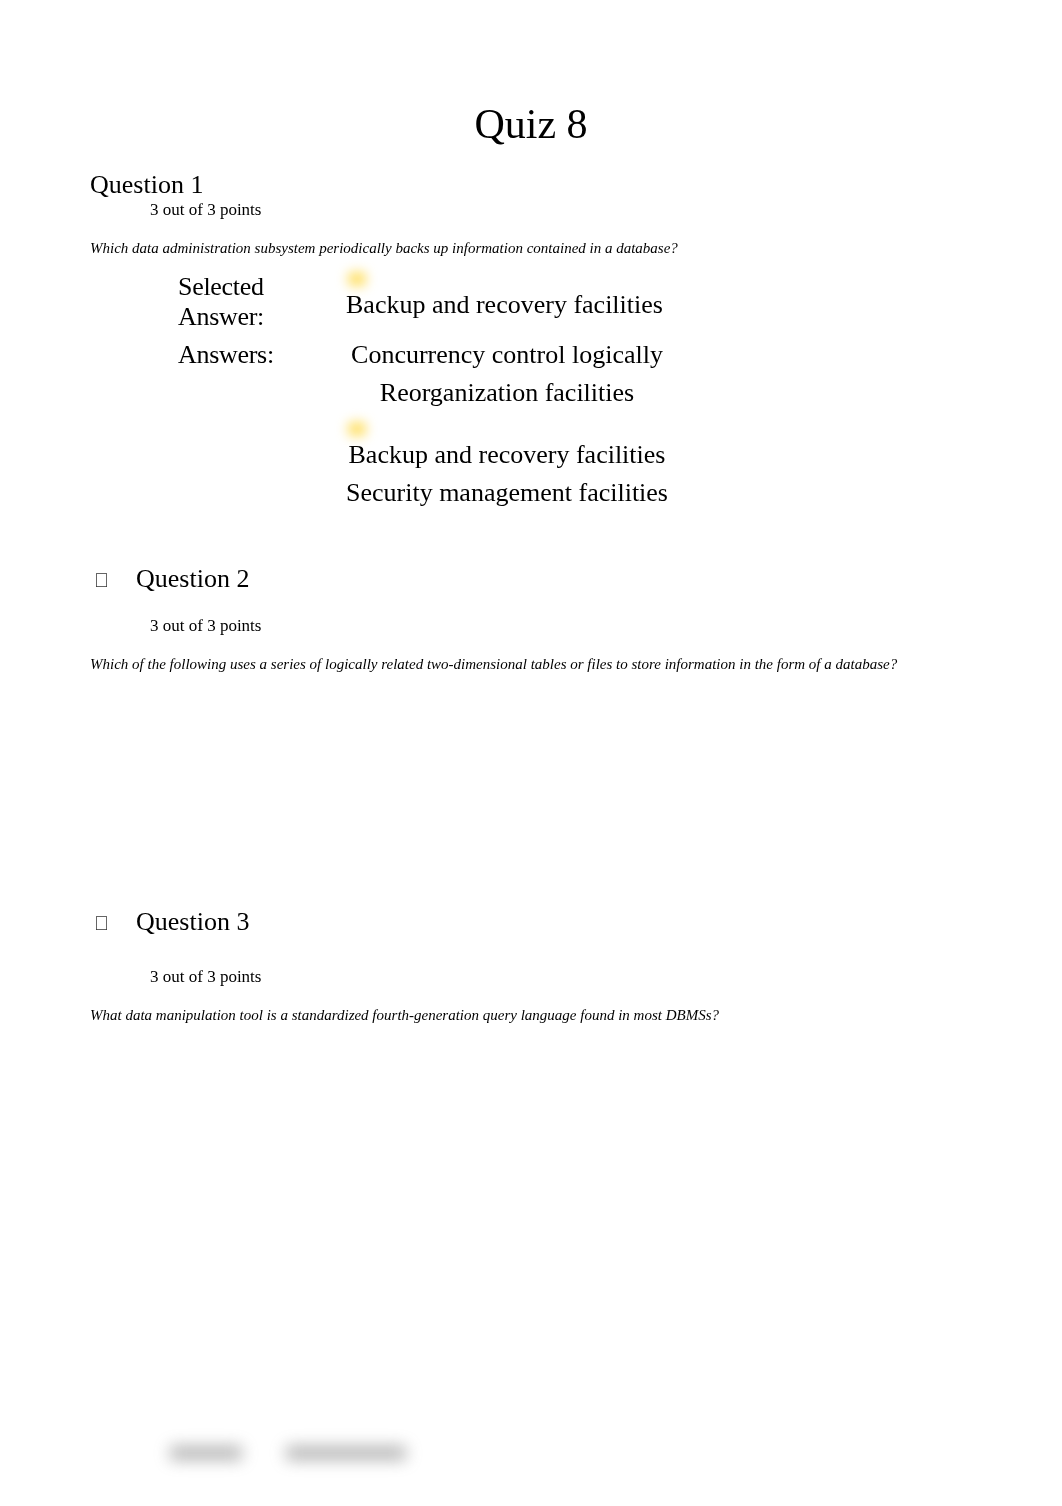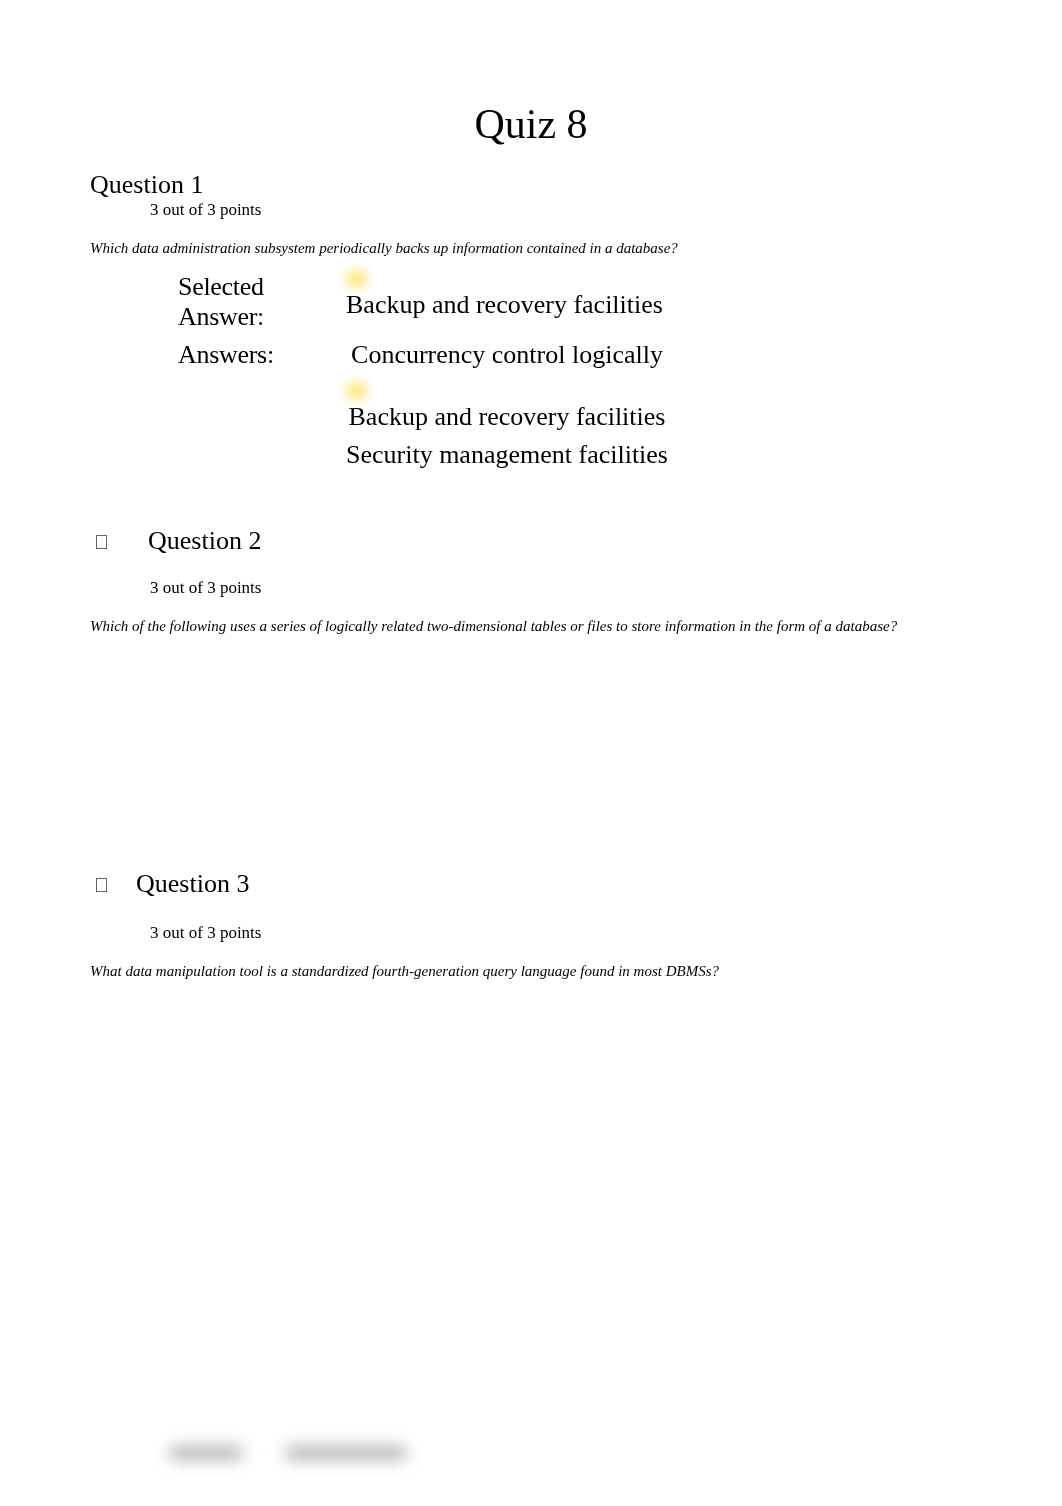--- a/index.html
+++ b/index.html
@@ -75,23 +75,23 @@
   .blur-dot {
     width: 18px;
     height: 14px;
     background: #ffe066;
     filter: blur(6px);
     border-radius: 4px;
     margin-bottom: 4px;
     margin-left: 2px;
   }
   .q2 { margin-top: 48px; }
-  .q2 .bullet-row h2 { margin-bottom: 0; margin-left: 12px; }
+  .q2 .bullet-row h2 { margin-bottom: 0; }
   .q3 { margin-top: 232px; }
-  .q3 .bullet-row h2 { margin-bottom: 2px; }
+  .q3 .bullet-row h2 { margin-bottom: 8px; }
   .bullet-indent { margin-left: 4px; }
   .blur-strip {
     position: absolute;
     left: 170px;
     bottom: 46px;
     display: flex;
     gap: 44px;
     filter: blur(8px);
     opacity: 0.55;
   }
@@ -116,20 +116,21 @@
       <div class="answer-label">Selected Answer:</div>
       <div class="answer-value-col">
         <div class="blur-dot"></div>
         <div class="answer-value">Backup and recovery facilities</div>
       </div>
     </div>
     <div class="answer-row">
       <div class="answer-label">Answers:</div>
       <div class="answer-value-col">
         <div class="answer-value">Concurrency control logically</div>
+        <div class="answer-value">Reorganization facilities</div>
         <div class="blur-dot" style="margin-top:6px;"></div>
         <div class="answer-value">Backup and recovery facilities</div>
         <div class="answer-value">Security management facilities</div>
       </div>
     </div>
   </div>
 </div>
 
 <div class="question-block q2">
   <div class="bullet-row">

